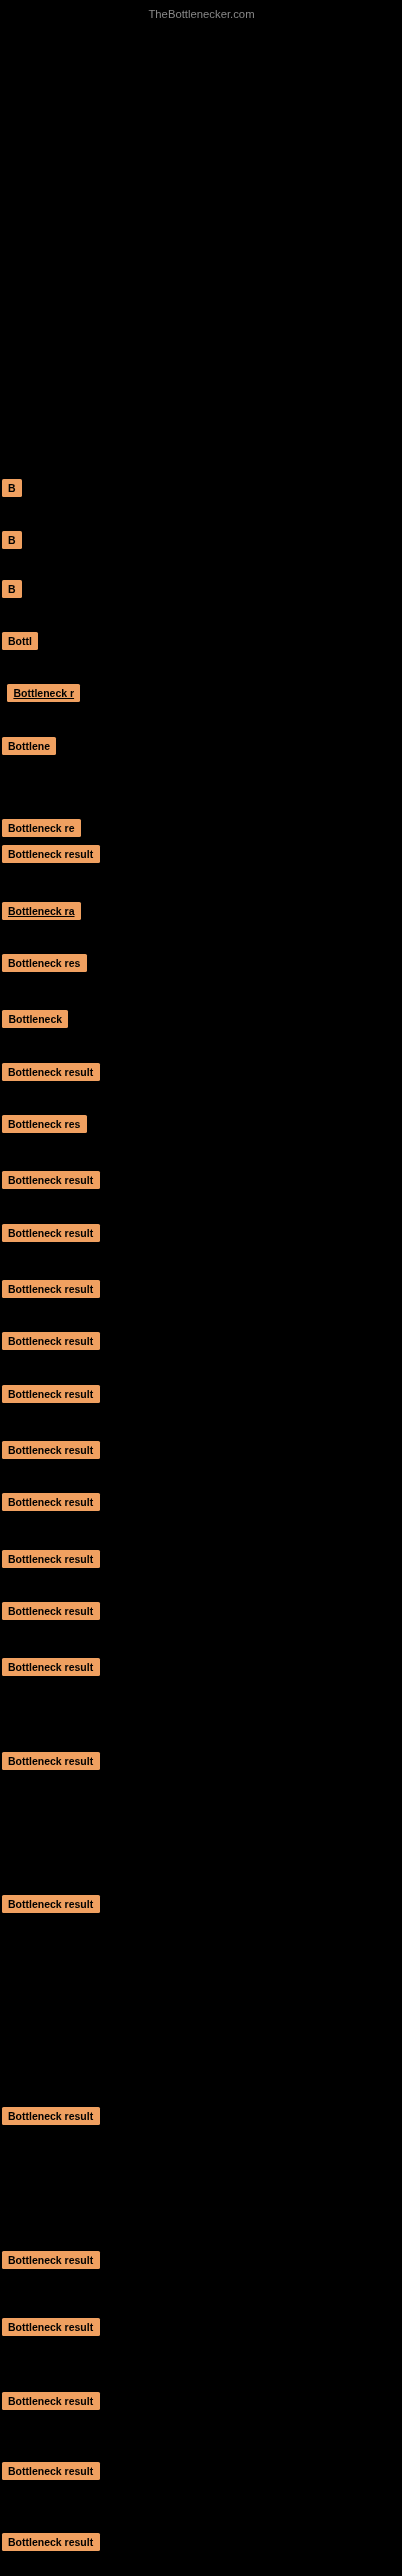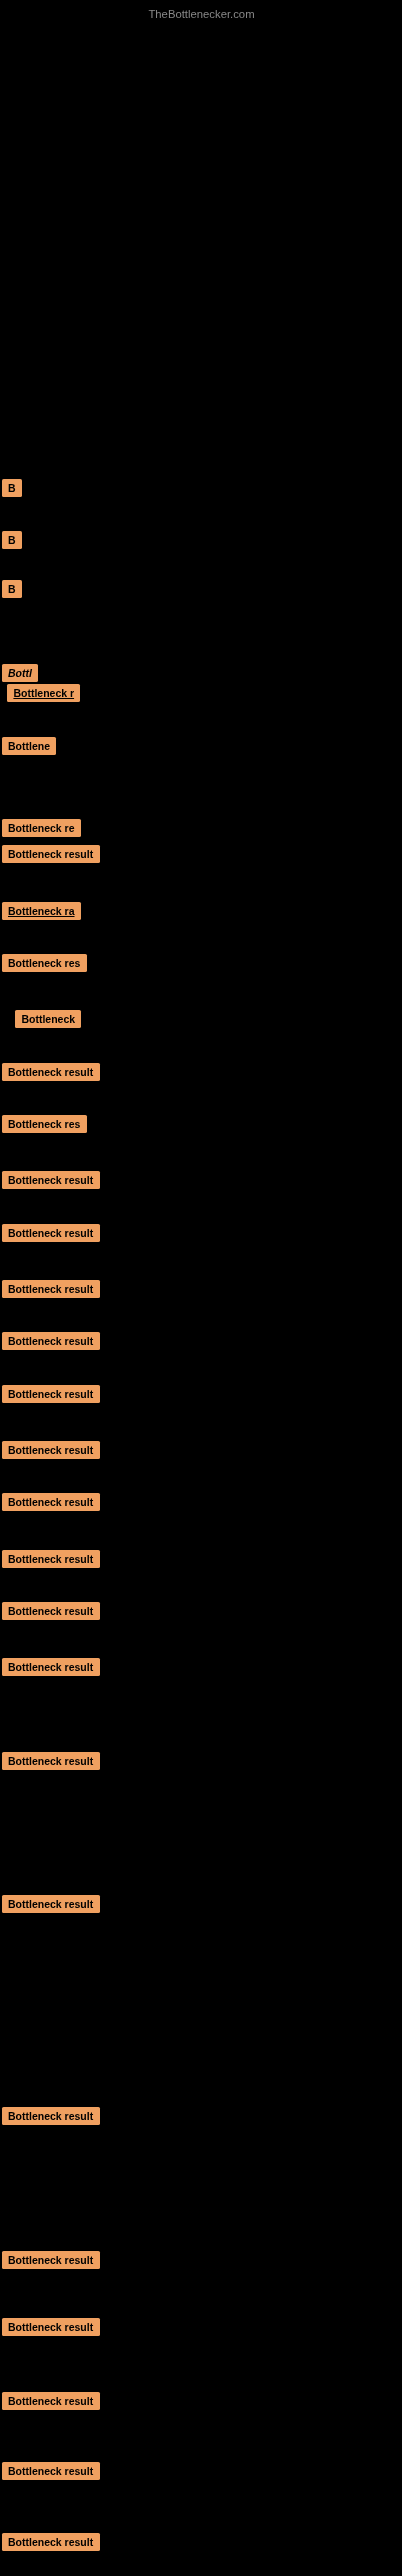--- a/index.html
+++ b/index.html
@@ -46,28 +46,28 @@
 <body>
 
 <div class="main-area">
 
   <div class="site-title">TheBottlenecker.com</div>
 
   <div id="labels-container">
   <div class="bottleneck-label" style="top: 479px; left: 1.6px; position: absolute;">B</div>
       <div class="bottleneck-label" style="top: 531px; left: 1.6px; position: absolute;">B</div>
       <div class="bottleneck-label" style="top: 580px; left: 1.6px; position: absolute;">B</div>
-      <div class="bottleneck-label" style="top: 664px; left: 1.6px; position: absolute; font-style: italic;">Bottl</div>
+      <div class="bottleneck-label" style="top: 632px; left: 1.6px; position: absolute;">Bottl</div>
       <div class="bottleneck-label" style="top: 684px; left: 7px; position: absolute; text-decoration: underline;">Bottleneck r</div>
       <div class="bottleneck-label" style="top: 737px; left: 1.6px; position: absolute; text-align: center;">Bottlene</div>
       <div class="bottleneck-label" style="top: 819px; left: 1.6px; position: absolute;">Bottleneck re</div>
       <div class="bottleneck-label" style="top: 845px; left: 1.6px; position: absolute;">Bottleneck result</div>
       <div class="bottleneck-label" style="top: 902px; left: 1.6px; position: absolute; text-decoration: underline;">Bottleneck ra</div>
       <div class="bottleneck-label" style="top: 954px; left: 1.6px; position: absolute;">Bottleneck res</div>
-      <div class="bottleneck-label" style="top: 1010px; left: 15px; position: absolute;">Bottleneck</div>
+      <div class="bottleneck-label" style="top: 1010px; left: 2px; position: absolute;">Bottleneck</div>
       <div class="bottleneck-label" style="top: 1063px; left: 1.6px; position: absolute;">Bottleneck result</div>
       <div class="bottleneck-label" style="top: 1115px; left: 1.6px; position: absolute;">Bottleneck res</div>
       <div class="bottleneck-label" style="top: 1171px; left: 1.6px; position: absolute;">Bottleneck result</div>
       <div class="bottleneck-label" style="top: 1224px; left: 1.6px; position: absolute;">Bottleneck result</div>
       <div class="bottleneck-label" style="top: 1280px; left: 1.6px; position: absolute;">Bottleneck result</div>
       <div class="bottleneck-label" style="top: 1332px; left: 1.6px; position: absolute;">Bottleneck result</div>
       <div class="bottleneck-label" style="top: 1385px; left: 1.6px; position: absolute;">Bottleneck result</div>
       <div class="bottleneck-label" style="top: 1441px; left: 1.6px; position: absolute;">Bottleneck result</div>
       <div class="bottleneck-label" style="top: 1493px; left: 1.6px; position: absolute;">Bottleneck result</div>
       <div class="bottleneck-label" style="top: 1550px; left: 1.6px; position: absolute;">Bottleneck result</div>

